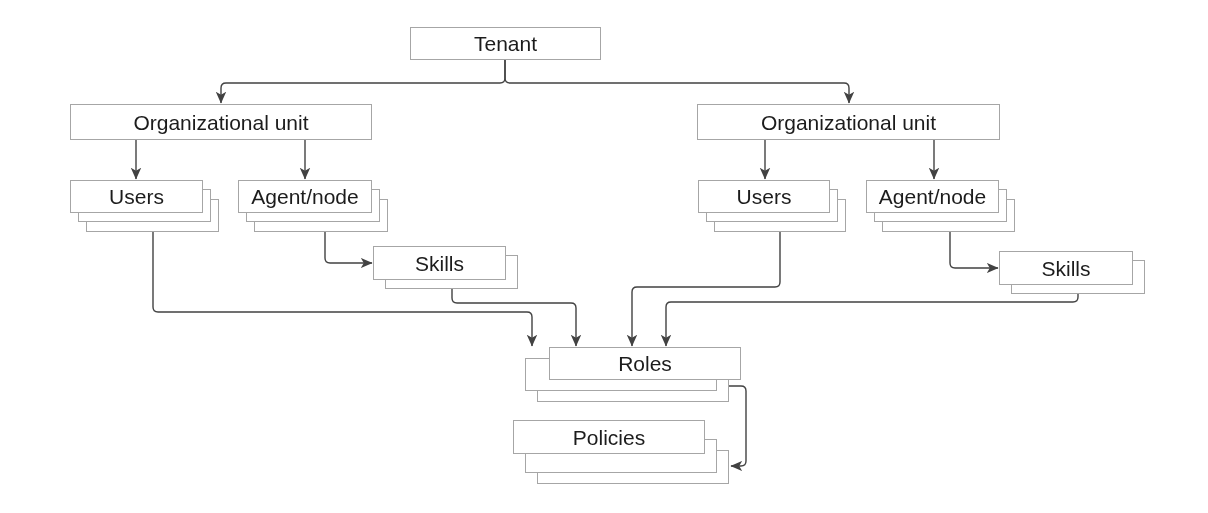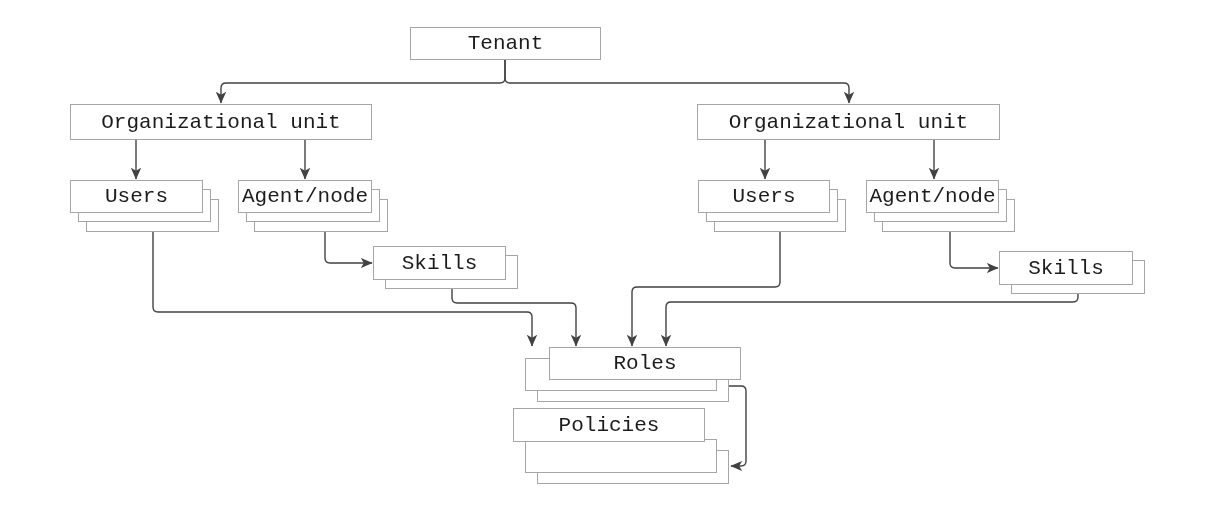--- a/index.html
+++ b/index.html
@@ -28,21 +28,20 @@
     border: 1px solid var(--border);
   }
   .box.main {
     display: flex;
     align-items: center;
     justify-content: center;
     font-size: 21px;
     line-height: 1;
     color: var(--text);
     white-space: nowrap;
-    font-family: Liberation Mono, monospace;
   }
   svg.edges {
     position: absolute;
     left: 0;
     top: 0;
     width: 1208px;
     height: 513px;
     pointer-events: none;
   }
   path.edge {
@@ -119,21 +118,21 @@
     <div class="box" style="left:537px; top:369px; width:192px; height:33px;"></div>
     <div class="box" style="left:525px; top:358px; width:192px; height:33px;"></div>
     <div class="box main" style="left:513px; top:347px; width:192px; height:33px;margin-left:36px;">
       <span>Roles</span>
     </div>
   </div>
 
   <div>
     <div class="box" style="left:537px; top:450px; width:192px; height:34px;"></div>
     <div class="box" style="left:525px; top:439px; width:192px; height:34px;"></div>
-    <div class="box main" style="left:513px; top:408px; width:192px; height:34px;">
+    <div class="box main" style="left:513px; top:420px; width:192px; height:34px;">
       <span>Policies</span>
     </div>
   </div>
 
   <svg class="edges" viewBox="0 0 1208 513">
     <defs>
       <marker id="arrow" viewBox="0 0 10 10" refX="9.5" refY="5" markerWidth="8.5" markerHeight="8.5" orient="auto-start-reverse">
         <path class="arrowhead" d="M0 0.6 L10 5 L0 9.4 L2.6 5 Z"></path>
       </marker>
     </defs>

